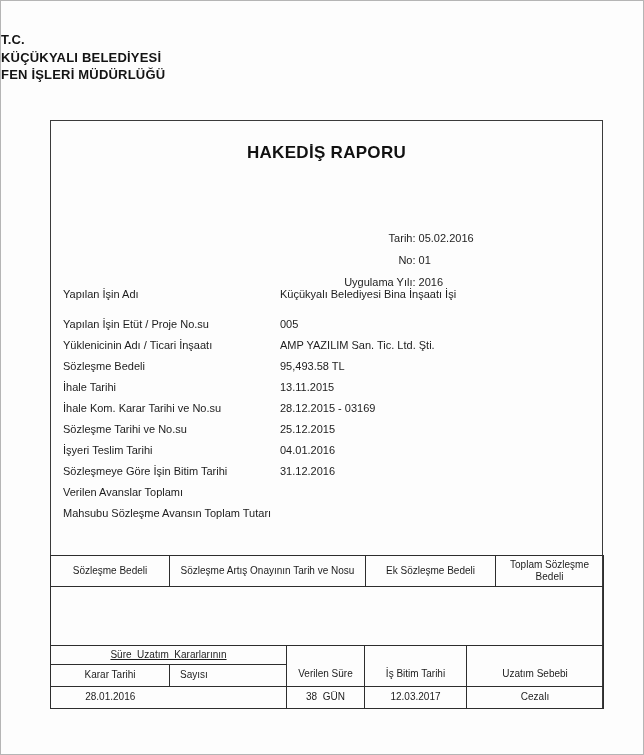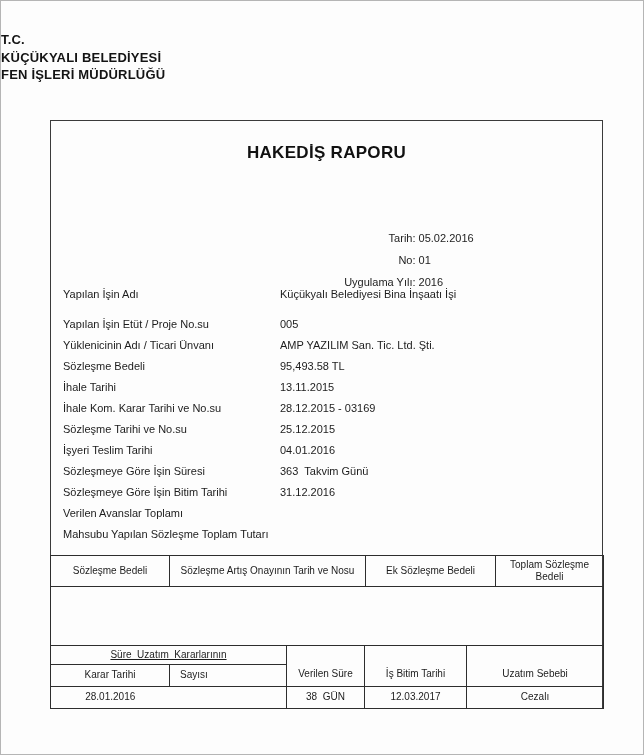--- a/index.html
+++ b/index.html
@@ -145,48 +145,45 @@
     </div>
 
     <div class="fields">
       <div class="frow first">
         <span class="flabel">Yapılan İşin Adı</span><span class="fvalue">Küçükyalı Belediyesi Bina İnşaatı İşi</span>
       </div>
       <div class="frow">
         <span class="flabel">Yapılan İşin Etüt / Proje No.su</span><span class="fvalue">005</span>
       </div>
       <div class="frow">
-        <span class="flabel">Yüklenicinin Adı / Ticari Ünvanı</span><span class="fvalue">AMP YAZILIM San. Tic. Ltd. Şti.</span>
+        <span class="flabel">Yüklenicinin Adı / Ticari İnşaatı</span><span class="fvalue">AMP YAZILIM San. Tic. Ltd. Şti.</span>
       </div>
       <div class="frow">
         <span class="flabel">Sözleşme Bedeli</span><span class="fvalue">95,493.58 TL</span>
       </div>
       <div class="frow">
         <span class="flabel">İhale Tarihi</span><span class="fvalue">13.11.2015</span>
       </div>
       <div class="frow">
         <span class="flabel">İhale Kom. Karar Tarihi ve No.su</span><span class="fvalue">28.12.2015 - 03169</span>
       </div>
       <div class="frow">
         <span class="flabel">Sözleşme Tarihi ve No.su</span><span class="fvalue">25.12.2015</span>
       </div>
       <div class="frow">
         <span class="flabel">İşyeri Teslim Tarihi</span><span class="fvalue">04.01.2016</span>
       </div>
       <div class="frow">
-        <span class="flabel">Sözleşmeye Göre İşin Süresi</span><span class="fvalue">363  Takvim Günü</span>
-      </div>
-      <div class="frow">
         <span class="flabel">Sözleşmeye Göre İşin Bitim Tarihi</span><span class="fvalue">31.12.2016</span>
       </div>
       <div class="frow">
         <span class="flabel">Verilen Avanslar Toplamı</span><span class="fvalue"></span>
       </div>
       <div class="frow">
-        <span class="flabel">Mahsubu Yapılan Sözleşme Toplam Tutarı</span><span class="fvalue"></span>
+        <span class="flabel">Mahsubu Sözleşme Avansın Toplam Tutarı</span><span class="fvalue"></span>
       </div>
     </div>
 
     <div class="tables">
 
       <table id="contract-table">
         <colgroup>
           <col style="width:119px">
             <col style="width:196px">
             <col style="width:130px">

